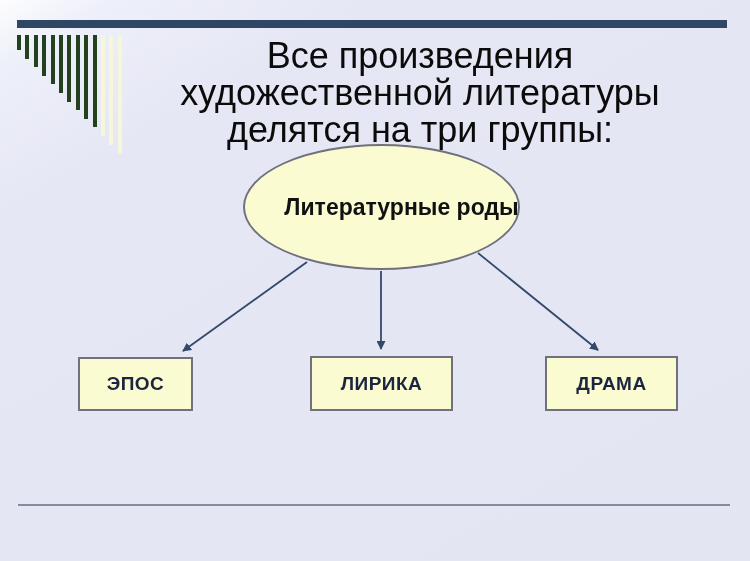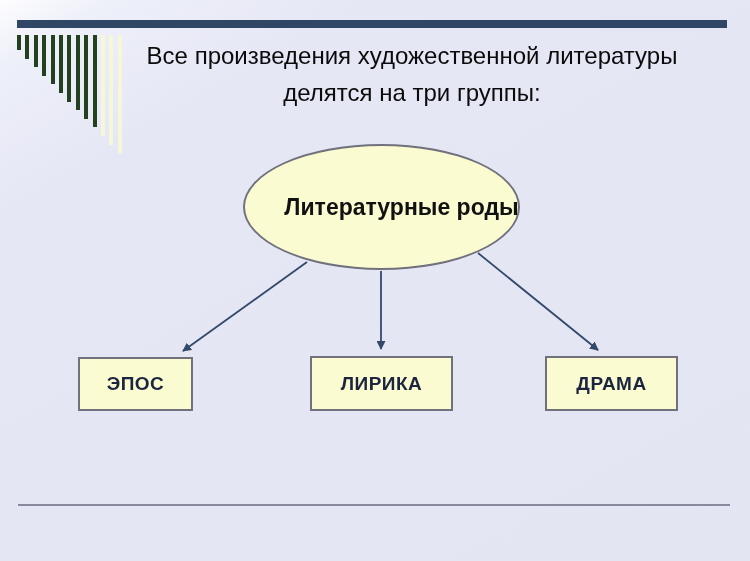--- a/index.html
+++ b/index.html
@@ -31,25 +31,25 @@
     display: flex;
     align-items: flex-start;
   }
   .deco-bar {
     display: block;
     width: 4px;
     margin-right: 4.4px;
   }
   .title {
     position: absolute;
-    left: 142px;
+    left: 150px;
     top: 37px;
     width: 540px;
     text-align: center;
-    font-size: 24px;
+    font-size: 36px;
     line-height: 37px;
     color: var(--c-title-text, #0B0B0B);
   }
   .ellipse {
     position: absolute;
     left: 243px;
     top: 144px;
     width: 277px;
     height: 126px;
     box-sizing: border-box;

